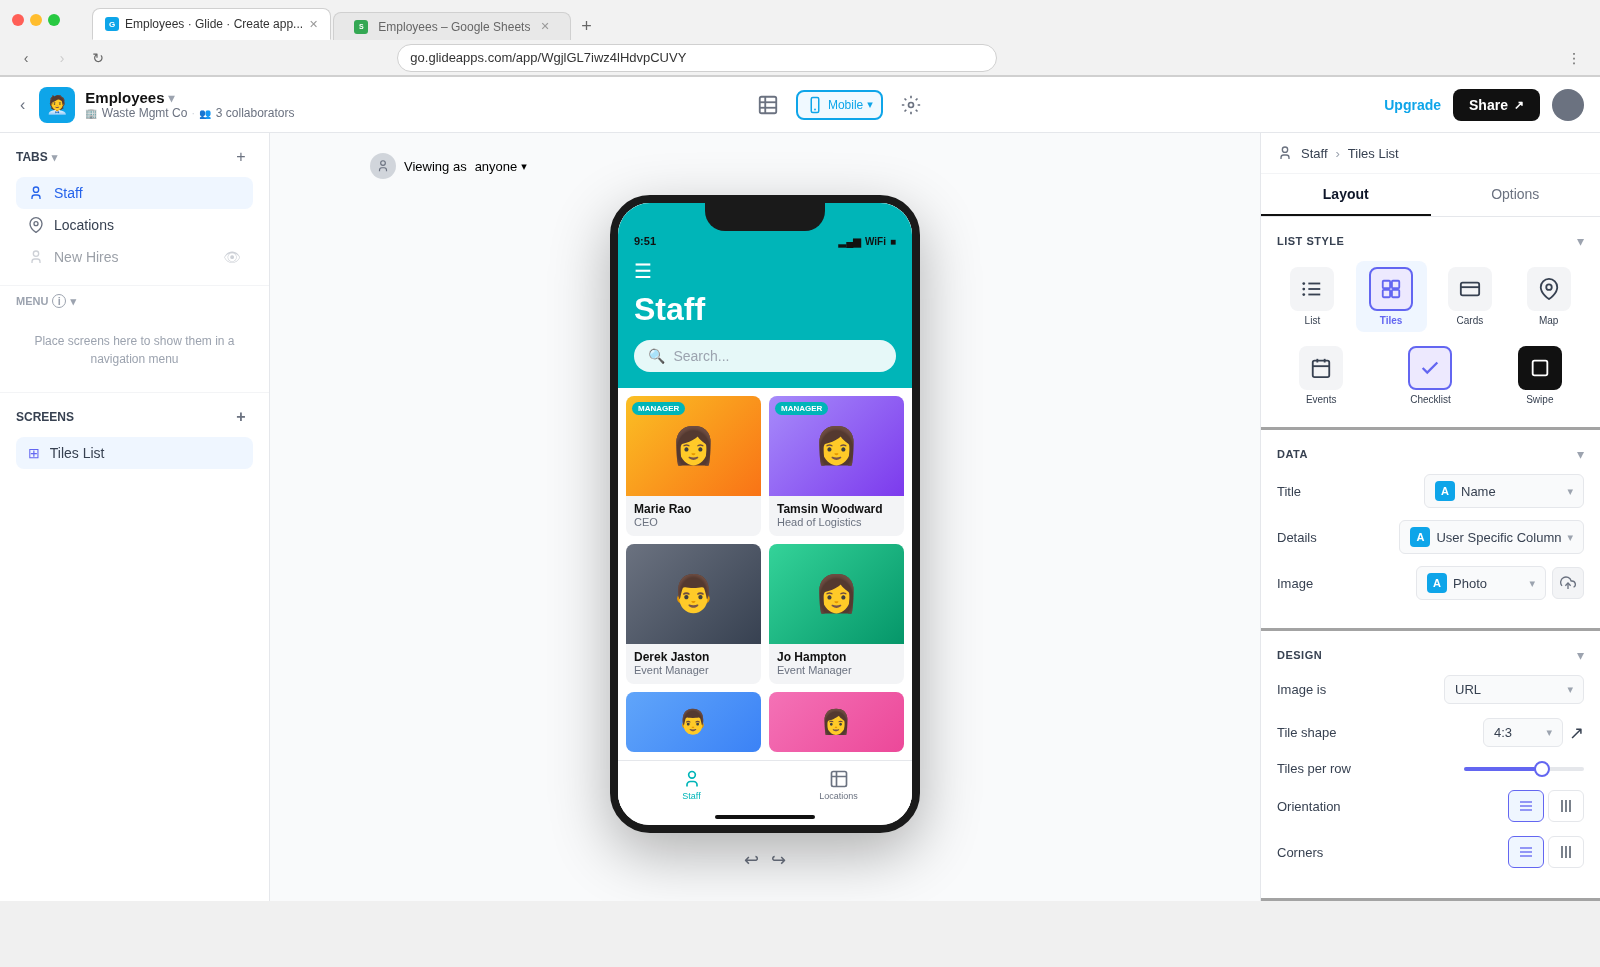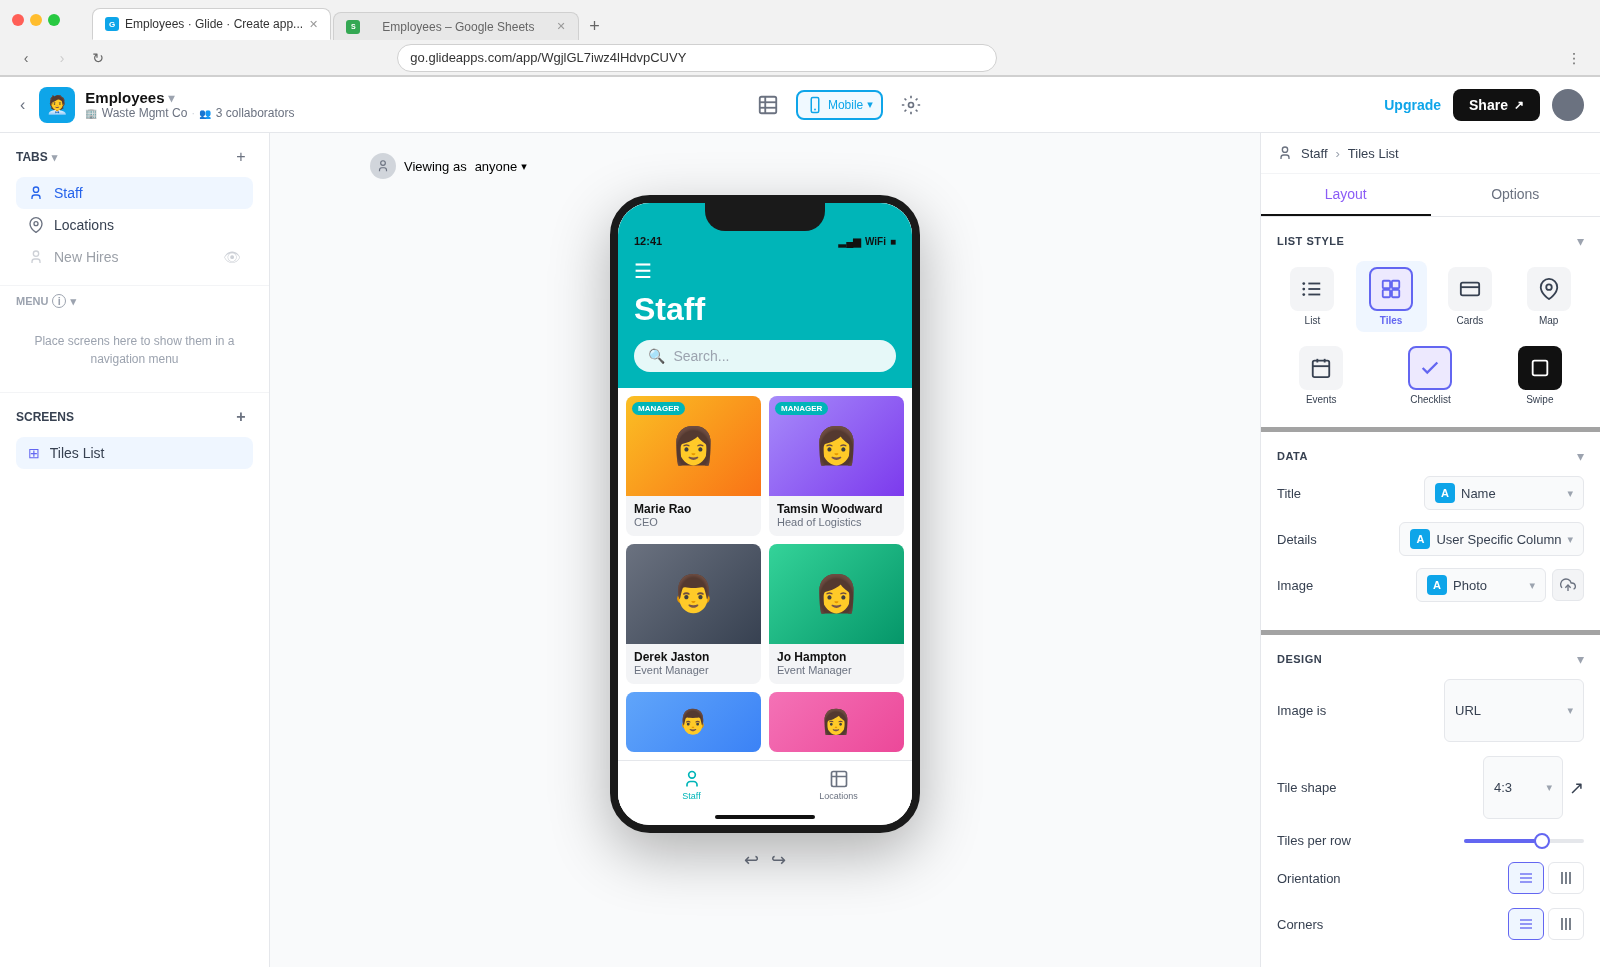--- a/index.html
+++ b/index.html
@@ -89,40 +89,40 @@
     .tile-badge-overlay { position: absolute; top: 6px; left: 6px; background: #00b5b8; color: white; font-size: 8px; font-weight: 700; padding: 2px 6px; border-radius: 10px; }
 
     
     .right-sidebar { width: 340px; background: white; border-left: 1px solid #e5e7eb; overflow-y: auto; }
     .right-header { padding: 12px 16px; border-bottom: 1px solid #f3f4f6; display: flex; align-items: center; gap: 8px; font-size: 13px; color: #6b7280; }
     .breadcrumb-link { color: #374151; cursor: pointer; display: flex; align-items: center; gap: 4px; }
     .breadcrumb-sep { color: #9ca3af; }
     .breadcrumb-current { color: #374151; font-weight: 500; }
     .right-tabs { display: flex; border-bottom: 1px solid #e5e7eb; }
     .right-tab { flex: 1; padding: 12px; text-align: center; font-size: 14px; font-weight: 500; cursor: pointer; color: #6b7280; border-bottom: 2px solid transparent; }
-    .right-tab.active { color: #8b5cf6; border-bottom-color: #111; }
-    .right-section { padding: 16px; border-bottom: 5px solid #a3a3a3; }
+    .right-tab.active { color: #0f172a; border-bottom-color: #111; font-weight: bold; }
+    .right-section { padding: 16px; border-bottom: 3px solid #a3a3a3; }
     .right-section-header { display: flex; align-items: center; justify-content: space-between; margin-bottom: 12px; }
     .right-section-title { font-size: 11px; font-weight: 700; color: #374151; letter-spacing: 0.5px; text-transform: uppercase; }
     .right-section-chevron { color: #9ca3af; font-size: 14px; cursor: pointer; }
     .style-grid { display: grid; grid-template-columns: repeat(4, 1fr); gap: 8px; text-align: center; }
     .style-option { display: flex; flex-direction: column; align-items: center; gap: 4px; cursor: pointer; padding: 6px; border-radius: 8px; }
     .style-option.selected { background: #eff6ff; }
     .style-icon-box { width: 44px; height: 44px; border-radius: 8px; background: #f3f4f6; display: flex; align-items: center; justify-content: center; font-size: 20px; border: 2px solid transparent; }
     .style-option.selected .style-icon-box { border-color: #6366f1; background: #ede9fe; }
     .style-label { font-size: 10px; color: #374151; }
     .style-options-row2 { display: grid; grid-template-columns: repeat(3, 1fr); gap: 21px; margin-top: 8px; }
     .data-row { display: flex; align-items: center; justify-content: space-between; margin-bottom: 12px; }
     .data-label { font-size: 13px; color: #374151; }
     .data-value { display: flex; align-items: center; gap: 6px; background: #f9fafb; border: 1px solid #e5e7eb; border-radius: 6px; padding: 6px 10px; font-size: 13px; color: #374151; cursor: pointer; min-width: 160px; justify-content: space-between; }
     .data-value-icon { width: 20px; height: 20px; background: #0ea5e9; border-radius: 4px; display: flex; align-items: center; justify-content: center; color: white; font-size: 11px; font-weight: 700; }
     .upload-btn { background: #f3f4f6; border: 1px solid #e5e7eb; border-radius: 6px; width: 32px; height: 32px; display: flex; align-items: center; justify-content: center; cursor: pointer; font-size: 14px; color: #6b7280; }
     .design-row { display: flex; align-items: center; justify-content: space-between; margin-bottom: 14px; }
     .design-label { font-size: 13px; color: #374151; }
-    .select-box { background: #f9fafb; border: 1px solid #e5e7eb; border-radius: 6px; padding: 23px 10px; font-size: 13px; color: #374151; cursor: pointer; display: flex; align-items: center; gap: 6px; min-width: 140px; justify-content: space-between; }
+    .select-box { background: #f9fafb; border: 1px solid #e5e7eb; border-radius: 6px; padding: 6px 10px; font-size: 13px; color: #374151; cursor: pointer; display: flex; align-items: center; gap: 6px; min-width: 140px; justify-content: space-between; }
     .slider-container { display: flex; align-items: center; gap: 8px; }
     .slider-track { width: 120px; height: 4px; background: #e5e7eb; border-radius: 2px; position: relative; }
     .slider-fill { height: 100%; background: #6366f1; border-radius: 2px; width: 60%; }
     .slider-thumb { width: 16px; height: 16px; background: white; border: 2px solid #6366f1; border-radius: 50%; position: absolute; top: -6px; left: 58%; cursor: pointer; }
     .orientation-btns { display: flex; gap: 4px; }
     .orient-btn { width: 36px; height: 32px; border: 1px solid #e5e7eb; border-radius: 6px; display: flex; align-items: center; justify-content: center; cursor: pointer; font-size: 14px; color: #374151; background: white; }
     .orient-btn.active { background: #eff6ff; border-color: #6366f1; color: #6366f1; }
     .corners-btns { display: flex; gap: 4px; }
     .corner-btn { width: 36px; height: 32px; border: 1px solid #e5e7eb; border-radius: 6px; display: flex; align-items: center; justify-content: center; cursor: pointer; font-size: 14px; color: #374151; background: white; }
     .corner-btn.active { background: #eff6ff; border-color: #6366f1; color: #6366f1; }
@@ -147,21 +147,21 @@
       <div class="browser-dot dot-yellow"></div>
       <div class="browser-dot dot-green"></div>
     </div>
 
     <div class="browser-tab-bar" style="position:absolute;left:80px;top:4px;display:flex;align-items:flex-end;gap:2px;">
       <div class="browser-tab" style="display:flex;align-items:center;gap:6px;padding:0 12px;height:32px;background:white;border-radius:8px 8px 0 0;font-size:12px;color:#333;border:1px solid #d0d0d0;border-bottom:1px solid white;">
         <div class="browser-tab-icon" style="width:14px;height:14px;border-radius:3px;background:#0ea5e9;display:flex;align-items:center;justify-content:center;color:white;font-size:8px;font-weight:bold;">G</div>
         <span style="font-size:12px;max-width:180px;overflow:hidden;white-space:nowrap;text-overflow:ellipsis;">Employees · Glide · Create app...</span>
         <span class="tab-close">✕</span>
       </div>
-      <div class="browser-tab inactive" style="display:flex;align-items:center;gap:22px;padding:0 12px;height:28px;background:#e8e8e8;border-radius:8px 8px 0 0;font-size:12px;color:#666;border:1px solid #d0d0d0;border-bottom:none;margin-bottom:0;">
+      <div class="browser-tab inactive" style="display:flex;align-items:center;gap:10px;padding:0 20px;height:28px;background:#e8e8e8;border-radius:8px 8px 0 0;font-size:12px;color:#666;border:1px solid #d0d0d0;border-bottom:none;margin-bottom:0;">
         <div class="browser-tab-icon sheets" style="width:14px;height:14px;border-radius:3px;background:#34a853;display:flex;align-items:center;justify-content:center;color:white;font-size:7px;font-weight:bold;">S</div>
         <span style="font-size:12px;max-width:180px;overflow:hidden;white-space:nowrap;text-overflow:ellipsis;">Employees – Google Sheets</span>
         <span class="tab-close">✕</span>
       </div>
       <div class="new-tab-btn">+</div>
     </div>
   </div>
   <div class="browser-addressbar">
     <div class="nav-btn">‹</div>
     <div class="nav-btn" style="color:#ccc;">›</div>
@@ -304,21 +304,21 @@
           <span>anyone</span>
           <span style="font-size:11px;">▾</span>
         </div>
       </div>
 
       <div class="phone-frame">
         <div class="phone-notch"></div>
         <div class="phone-screen">
 
           <div class="phone-status-bar" style="padding-top:32px;">
-            <span>12:41</span>
+            <span>9:51</span>
             <div class="status-icons">
               <span>▂▄▆</span>
               <span>WiFi</span>
               <span>■</span>
             </div>
           </div>
 
           <div class="phone-app-header">
             <div class="hamburger">☰</div>
             <div class="phone-title">Staff</div>

